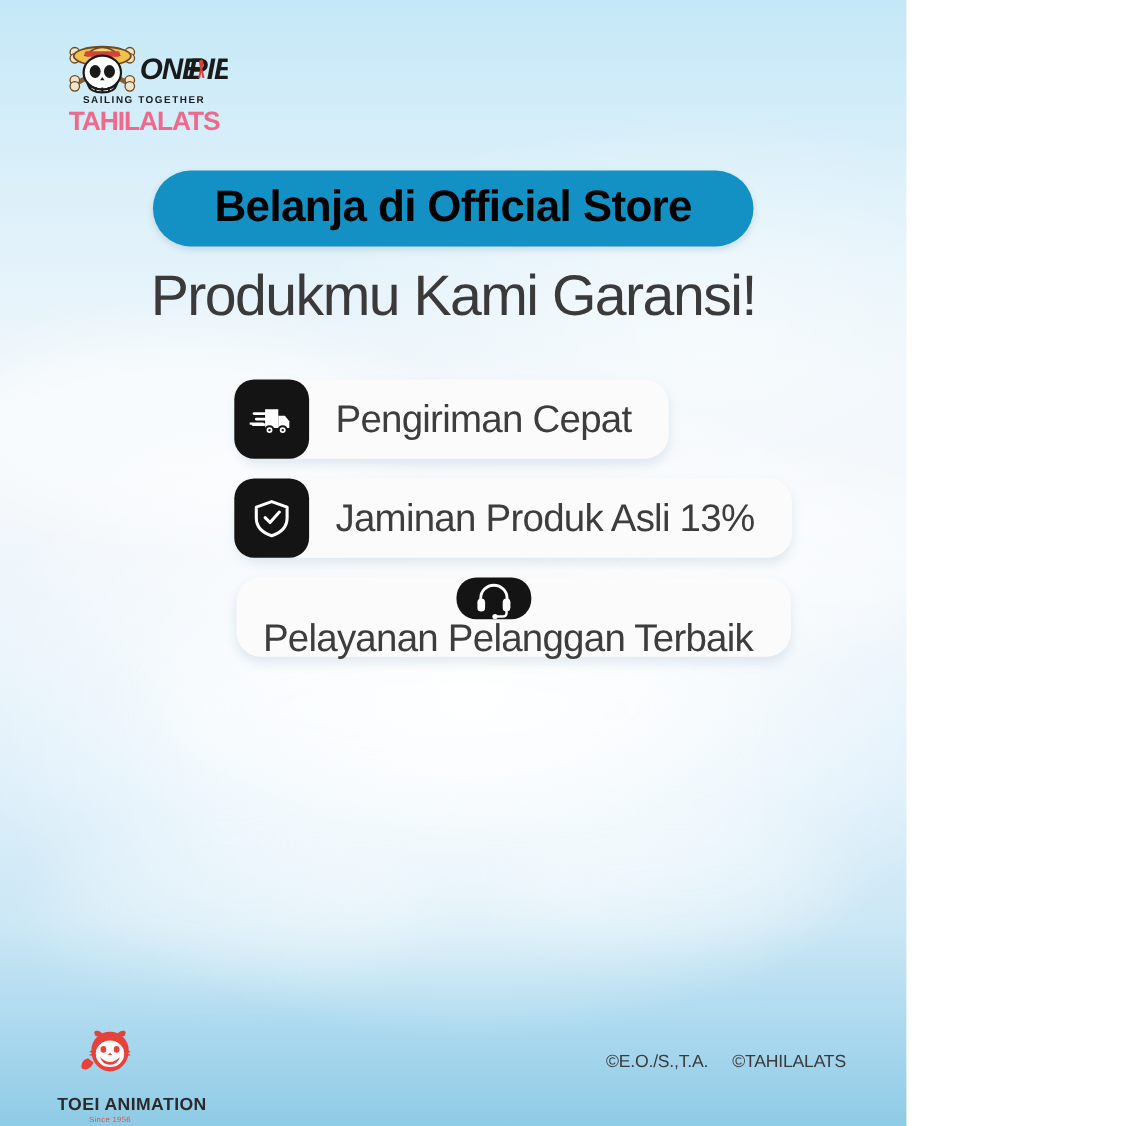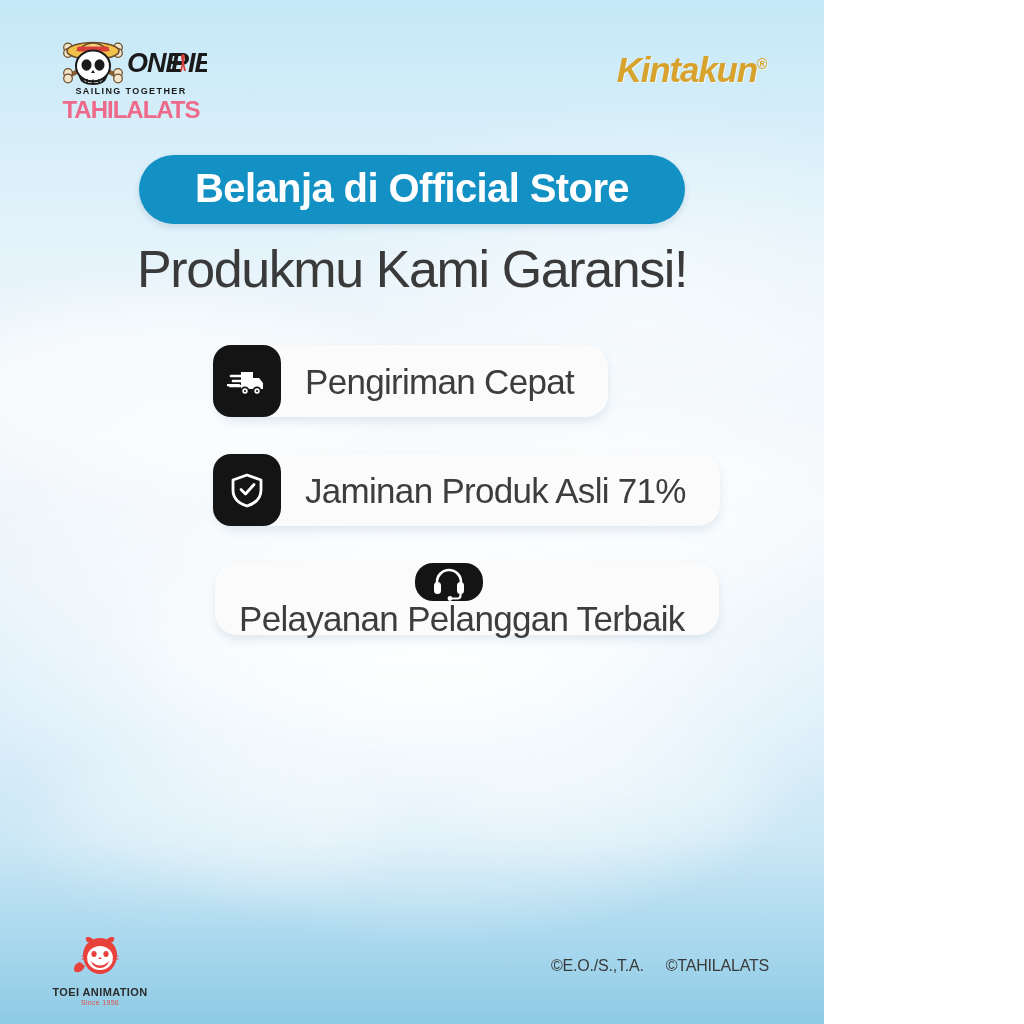--- a/index.html
+++ b/index.html
@@ -58,21 +58,21 @@
   
   .banner {
     position:absolute; left:50%; transform:translateX(-50%);
     top:155px;
     background:#1391c4;
     border-radius:40px;
     padding:13px 56px 16px;
     box-shadow:0 3px 7px rgba(30,90,130,.16);
   }
   .banner-text {
-    color:#ffffff; font-size:40px; font-weight:bold;
+    color:#000000; font-size:40px; font-weight:bold;
     letter-spacing:-.6px; white-space:nowrap;
     text-align:center; line-height:1;
   }
 
   .headline {
     position:absolute; left:0; right:0; top:243px;
     text-align:center;
     color:#3a3a3a; font-size:52px; font-weight:normal;
     letter-spacing:-1.4px; line-height:1;
     white-space:nowrap;
@@ -82,21 +82,21 @@
   .features { position:absolute; left:215px; top:345px; }
 
   .card {
     position:relative;
     display:inline-flex; align-items:center;
     background:#fbfbfb;
     border-radius:22px;
     height:72px;
     padding-right:34px;
     box-shadow:0 5px 10px rgba(110,150,175,.18);
-    margin-bottom:37px;
+    margin-bottom:18px;
   }
   .card:last-child { margin-bottom:0;flex-direction:column; }
 
   .icon-tile {
     width:68px; height:72px;
     min-width:68px;
     background:#141414;
     border-radius:18px;
     display:flex; align-items:center; justify-content:center;
     margin-left:-2px;
@@ -112,22 +112,22 @@
     line-height:1;
   }
 
   
   .toei {
     position:absolute; left:52px; top:936px;
     width:96px; text-align:center;
   }
   .toei-mark { display:block; margin:0 auto; }
   .toei-name {
-    font-size:11px; font-weight:bold; color:#2b2b2b;
-    letter-spacing:.4px; margin-top:2px; white-space:nowrap;
+    font-size:16px; font-weight:bold; color:#2b2b2b;
+    letter-spacing:.4px; margin-top:12px; white-space:nowrap;
   }
   .toei-since {
     font-size:7px; color:#d8544e; letter-spacing:.3px;
     margin-top:1px; white-space:nowrap;
   }
 
   .copyright {
     position:absolute; right:55px; top:957px;
     font-size:16px; color:#3a3a3a; white-space:nowrap;
     letter-spacing:-.2px;
@@ -183,23 +183,20 @@
       <text x="116" y="40" font-family="'Liberation Sans',sans-serif" font-size="27" font-weight="bold" font-style="italic" fill="#1a1a1a" letter-spacing="-1">PIEC</text>
 
       <path d="M127 22 q3 0 3 3 l-1 6 l2 8 l-2 0 l-1 -5 l-1 5 l-2 0 l2 -8 l-1 -6 q0 -3 3 -3 Z" fill="#d8413a"></path>
 
       <text x="76" y="62" text-anchor="middle" font-family="'Liberation Sans',sans-serif" font-size="9" font-weight="bold" fill="#1a1a1a" letter-spacing="1.4">SAILING TOGETHER</text>
 
       <text x="76" y="86" text-anchor="middle" font-family="'Liberation Sans',sans-serif" font-size="24" font-weight="bold" fill="#ef6a8a" letter-spacing="-1" stroke="#c9days" stroke-width="0">TAHILALATS</text>
     </svg>
   </div>
 
-  <div class="kintakun">
-    <span>Kintakun</span><span class="reg">®</span>
-  </div>
 
   <div class="banner">
     <div class="banner-text">Belanja di Official Store</div>
   </div>
 
   <div class="headline">Produkmu Kami Garansi!</div>
 
   <div class="features">
 
     <div class="card">
@@ -224,21 +221,21 @@
       <div class="card-label">Pengiriman Cepat</div>
     </div>
 
     <div class="card">
       <div class="icon-tile">
         <svg width="38" height="38" viewBox="0 0 38 38" fill="none">
           <path d="M19 4 L33 9 v10 c0 9 -6 13.5 -14 16 C11 32.5 5 28 5 19 V9 Z" fill="none" stroke="#fff" stroke-width="2.8" stroke-linejoin="round"></path>
           <path d="M13 18.5 l4.5 4.5 L26 13.5" fill="none" stroke="#fff" stroke-width="2.8" stroke-linecap="round" stroke-linejoin="round"></path>
         </svg>
       </div>
-      <div class="card-label">Jaminan Produk Asli 71%</div>
+      <div class="card-label">Jaminan Produk Asli 13%</div>
     </div>
 
 
 
     <div class="card">
       <div class="icon-tile">
         <svg width="38" height="38" viewBox="0 0 38 38" fill="none">
           <path d="M7 22 V19 a12 12 0 0 1 24 0 v3" stroke="#fff" stroke-width="2.6" stroke-linecap="round" fill="none"></path>
           <rect x="4" y="19" width="7" height="12" rx="3.5" fill="#fff"></rect>
           <rect x="27" y="19" width="7" height="12" rx="3.5" fill="#fff"></rect>

